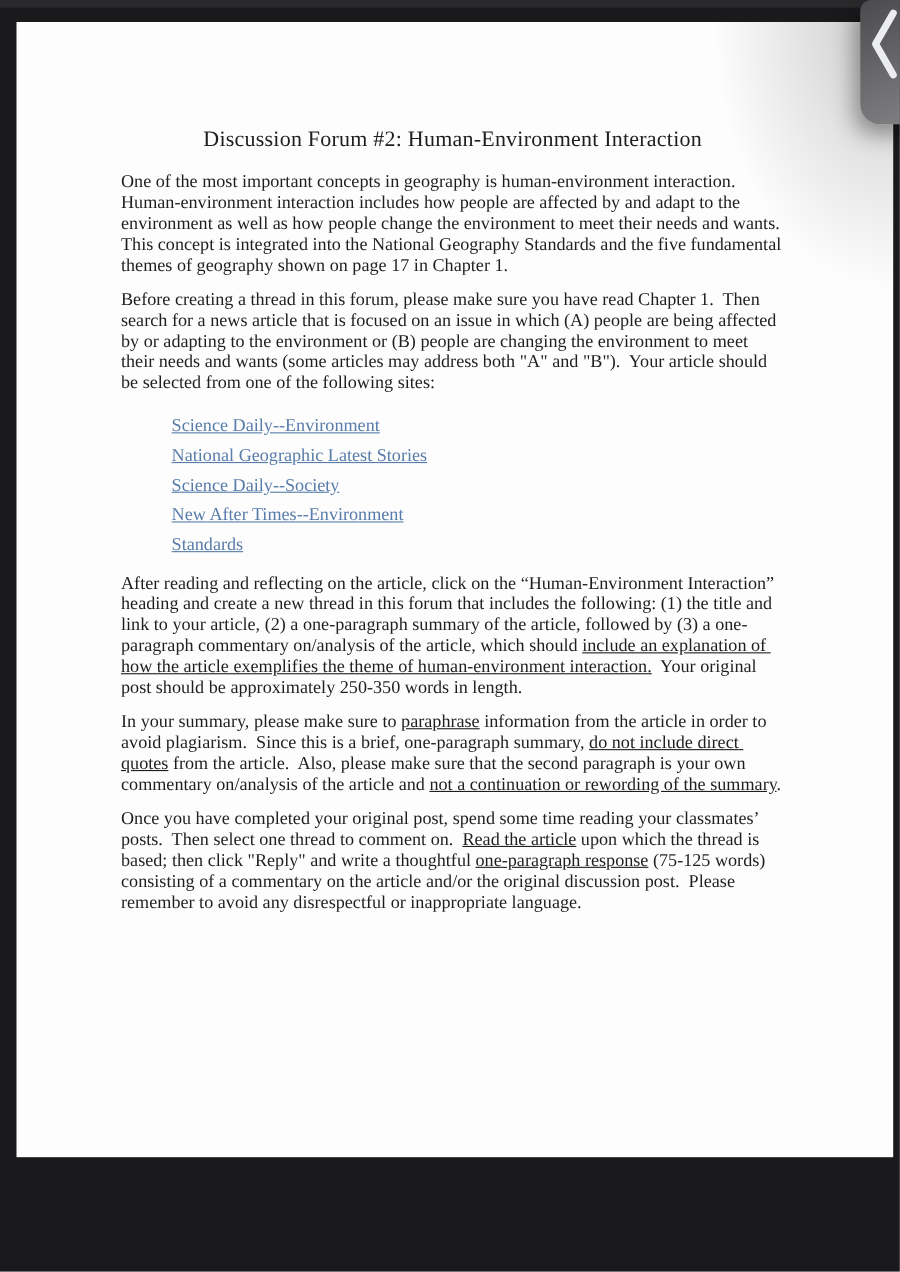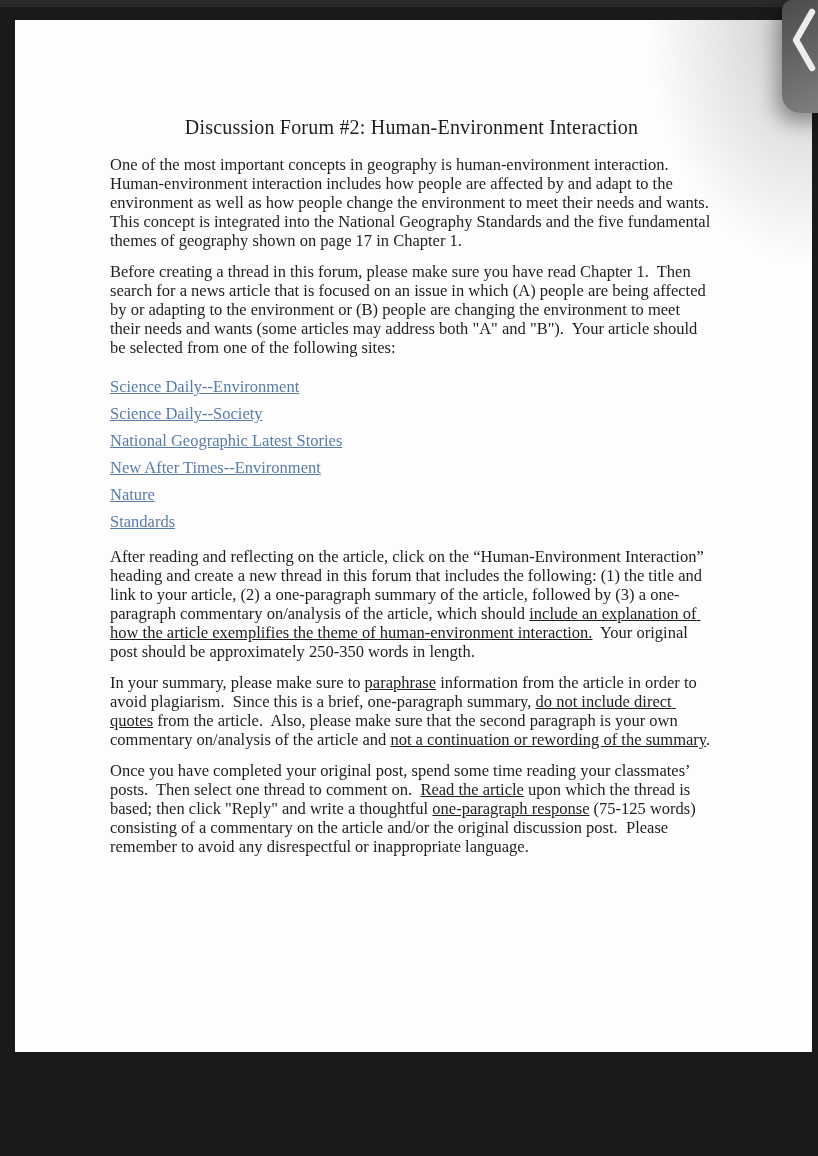--- a/index.html
+++ b/index.html
@@ -30,21 +30,21 @@
     font-size:20px;font-weight:400;line-height:24px;
     text-align:center;margin:0 0 16px 0;letter-spacing:0.2px;
   }
   .para{
     font-size:16.5px;line-height:19px;
     margin:12px 0 0 0;
     white-space:pre-wrap;
   }
   .u{text-decoration:underline;}
   .links{margin:16px 0 12px 0;}
-  .linkrow{font-size:16.5px;line-height:27px;}
+  .linkrow{font-size:16.5px;line-height:27px;margin-left:46px;}
   a.doclink{color:#587caa;text-decoration:underline;cursor:pointer;}
   .nav-flap{
     position:absolute;top:0;right:-16px;width:52px;height:113px;
     background:linear-gradient(155deg,#4b4b4d 0%,#7f7f81 95%);
     border-radius:10px 0 0 18px;
     box-shadow:-5px 9px 20px rgba(0,0,0,0.38);
     cursor:pointer;
   }
   .nav-flap svg{position:absolute;left:8px;top:7px;display:block;}
 </style>
@@ -55,24 +55,23 @@
 
 <div class="page">
   <h1 class="title">Discussion Forum #2: Human-Environment Interaction</h1>
 
   <p class="para"><span>One of the most important concepts in geography is human-environment interaction.  Human-environment interaction includes how people are affected by and adapt to the environment as well as how people change the environment to meet their needs and wants.  This concept is integrated into the National Geography Standards and the five fundamental themes of geography shown on page 17 in Chapter 1.</span></p>
 
   <p class="para"><span>Before creating a thread in this forum, please make sure you have read Chapter 1.  Then search for a news article that is focused on an issue in which (A) people are being affected by or adapting to the environment or (B) people are changing the environment to meet their needs and wants (some articles may address both "A" and "B").  Your article should be selected from one of the following sites:</span></p>
 
   <div class="links">
     <div class="linkrow"><a class="doclink">Science Daily--Environment</a></div>
+    <div class="linkrow"><a class="doclink">National Geographic Latest Stories</a></div>
     <div class="linkrow"><a class="doclink">Science Daily--Society</a></div>
-    <div class="linkrow"><a class="doclink">National Geographic Latest Stories</a></div>
     <div class="linkrow"><a class="doclink">New After Times--Environment</a></div>
-    <div class="linkrow"><a class="doclink">Nature</a></div>
     <div class="linkrow"><a class="doclink">Standards</a></div>
   </div>
 
   <p class="para"><span>After reading and reflecting on the article, click on the “Human-Environment Interaction” heading and create a new thread in this forum that includes the following: (1) the title and link to your article, (2) a one-paragraph summary of the article, followed by (3) a one-paragraph commentary on/analysis of the article, which should </span><span class="u">include an explanation of how the article exemplifies the theme of human-environment interaction.</span><span>  Your original post should be approximately 250-350 words in length.</span></p>
 
   <p class="para"><span>In your summary, please make sure to </span><span class="u">paraphrase</span><span> information from the article in order to avoid plagiarism.  Since this is a brief, one-paragraph summary, </span><span class="u">do not include direct quotes</span><span> from the article.  Also, please make sure that the second paragraph is your own commentary on/analysis of the article and </span><span class="u">not a continuation or rewording of the summary</span><span>.</span></p>
 
   <p class="para"><span>Once you have completed your original post, spend some time reading your classmates’ posts.  Then select one thread to comment on.  </span><span class="u">Read the article</span><span> upon which the thread is based; then click "Reply" and write a thoughtful </span><span class="u">one-paragraph response</span><span> (75-125 words) consisting of a commentary on the article and/or the original discussion post.  Please remember to avoid any disrespectful or inappropriate language.</span></p>
 
 

